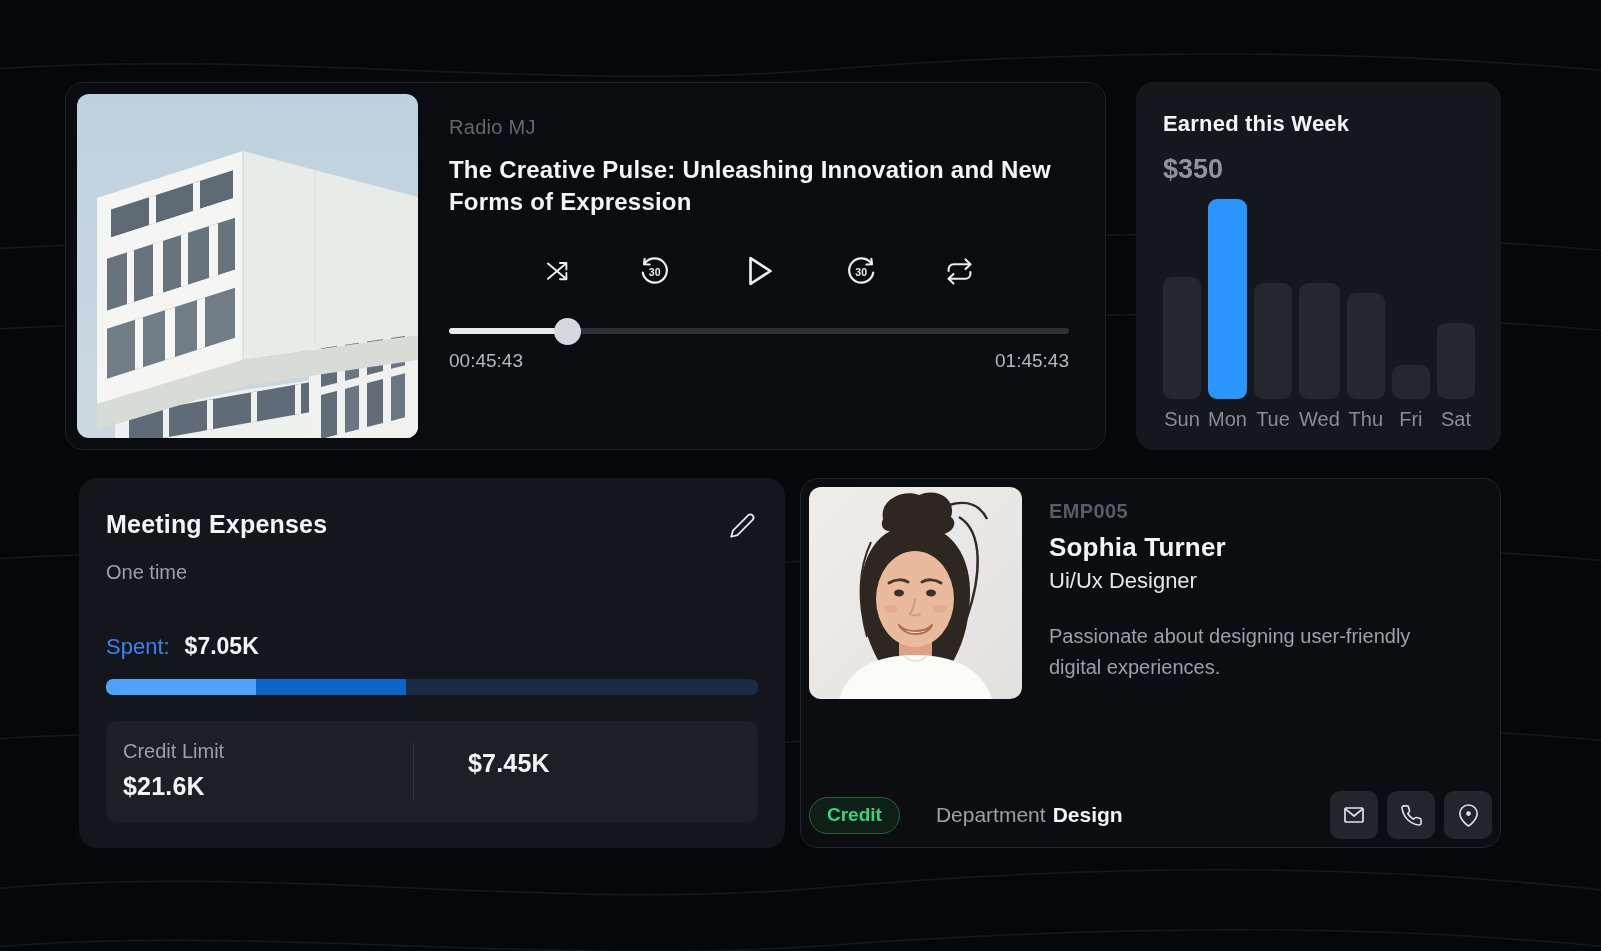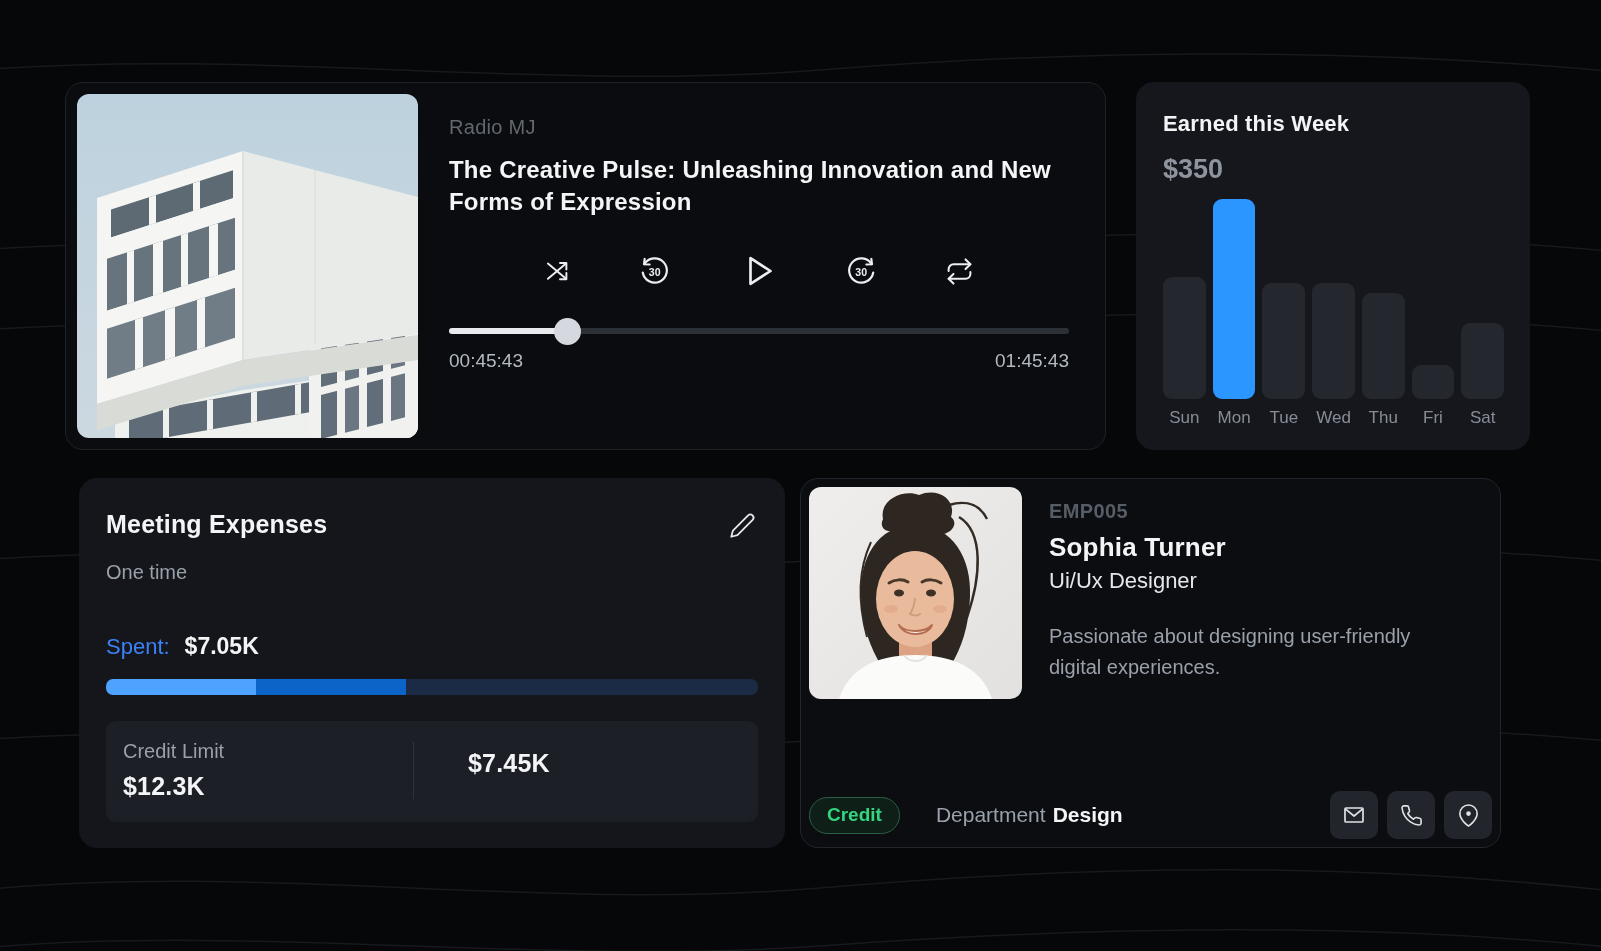--- a/index.html
+++ b/index.html
@@ -29,31 +29,31 @@
   .ctl { background:none; border:none; cursor:pointer; color:#eceef1; display:flex; align-items:center; justify-content:center; padding:0; }
   .ctl svg { display:block; }
   .slider { position:relative; height:28px; margin-top:26px; cursor:pointer; }
   .slider-track { position:absolute; left:0; right:0; top:11px; height:6px; border-radius:3px; background:#2c3037; }
   .slider-fill { position:absolute; left:0; top:11px; height:6px; border-radius:3px; background:#e8eaee; }
   .slider-thumb { position:absolute; top:1px; width:27px; height:27px; border-radius:50%; background:#d5d9df; }
   .times { display:flex; justify-content:space-between; margin-top:5px; font-size:19px; color:#b3bac2; }
 
   
   .earned-card {
-    left:1136px; top:82px; width:394px; height:368px;
+    left:1136px; top:82px; width:365px; height:368px;
     background:#15171c; padding:29px 26px 22px 27px;
     display:flex; flex-direction:column;
   }
   .earned-title { font-size:22px; font-weight:700; color:#f2f4f6; letter-spacing:.2px; }
   .earned-amount { font-size:27px; font-weight:600; color:#8e949e; margin-top:17px; }
   .bar-chart { flex:1; display:flex; gap:7px; margin-top:14px; align-items:stretch; }
   .bar-col { flex:1; display:flex; flex-direction:column; }
   .bar-space { flex:1; display:flex; flex-direction:column; justify-content:flex-end; }
   .bar { width:100%; border-radius:9px; }
-  .bar-label { text-align:center; font-size:17px; color:#878d97; margin-top:9px; height:20px; }
+  .bar-label { text-align:center; font-size:20px; color:#878d97; margin-top:9px; height:20px; }
 
   
   .meeting-card {
     left:79px; top:478px; width:706px; height:370px;
     background:#14161b; padding:32px 27px 26px 27px;
     display:flex; flex-direction:column;
   }
   .meeting-head { display:flex; justify-content:space-between; align-items:flex-start; }
   .meeting-title { font-size:25px; font-weight:700; color:#f3f4f6; letter-spacing:.2px; }
   .edit-btn { background:none; border:none; cursor:pointer; color:#e7e9ec; padding:2px; }
@@ -295,21 +295,21 @@
 
   <div class="expense-progress" id="expense-progress">
       <div class="seg" style="width: 23%; background: rgb(77, 163, 255);"></div>
       <div class="seg" style="width: 23%; background: rgb(12, 99, 200);"></div>
       <div class="seg" style="width: 54%; background: rgb(27, 43, 69);"></div>
     </div>
 
   <div class="limits-box">
     <div class="limit-col">
       <div class="limit-label">Credit Limit</div>
-      <div class="limit-value">$12.3K</div>
+      <div class="limit-value">$21.6K</div>
     </div>
     <div class="limit-divider"></div>
     <div class="limit-col second">
       <div class="limit-value">$7.45K</div>
     </div>
   </div>
 </section>
 
 <section class="card employee-card">
   <div class="emp-top">

